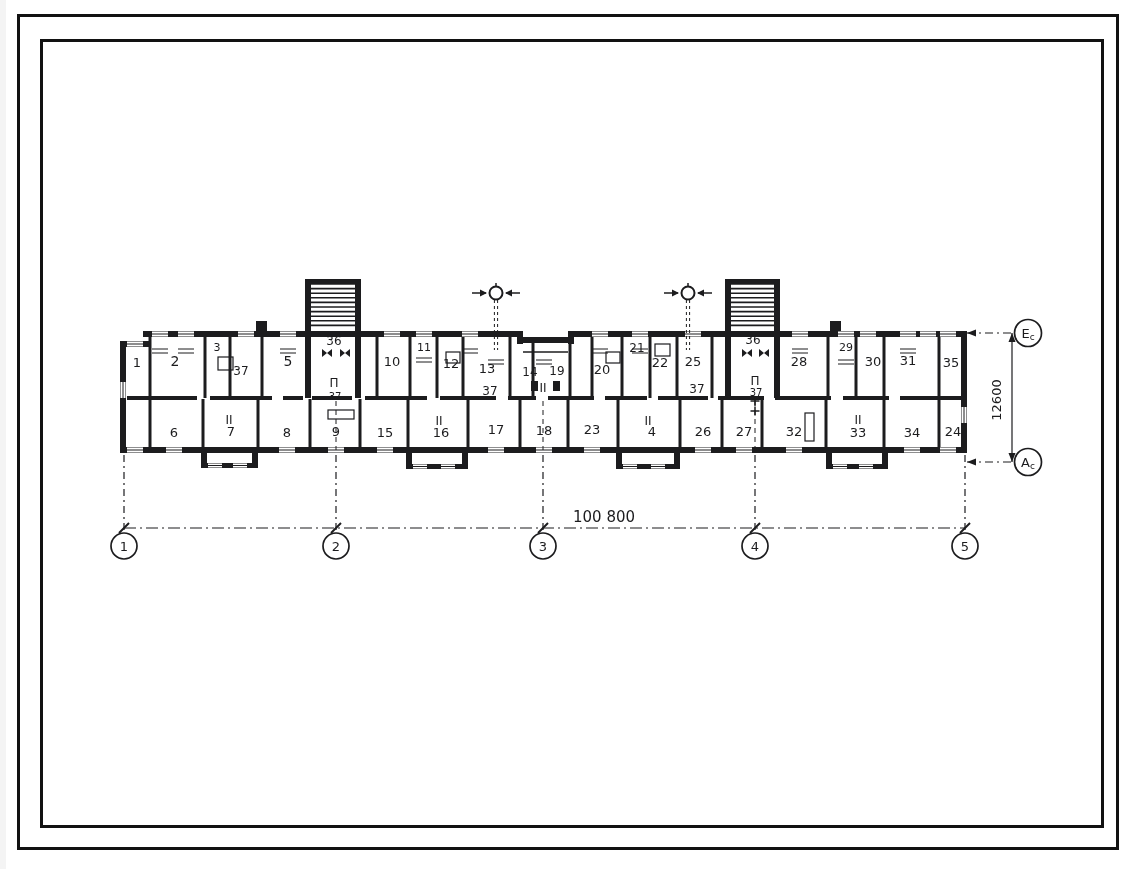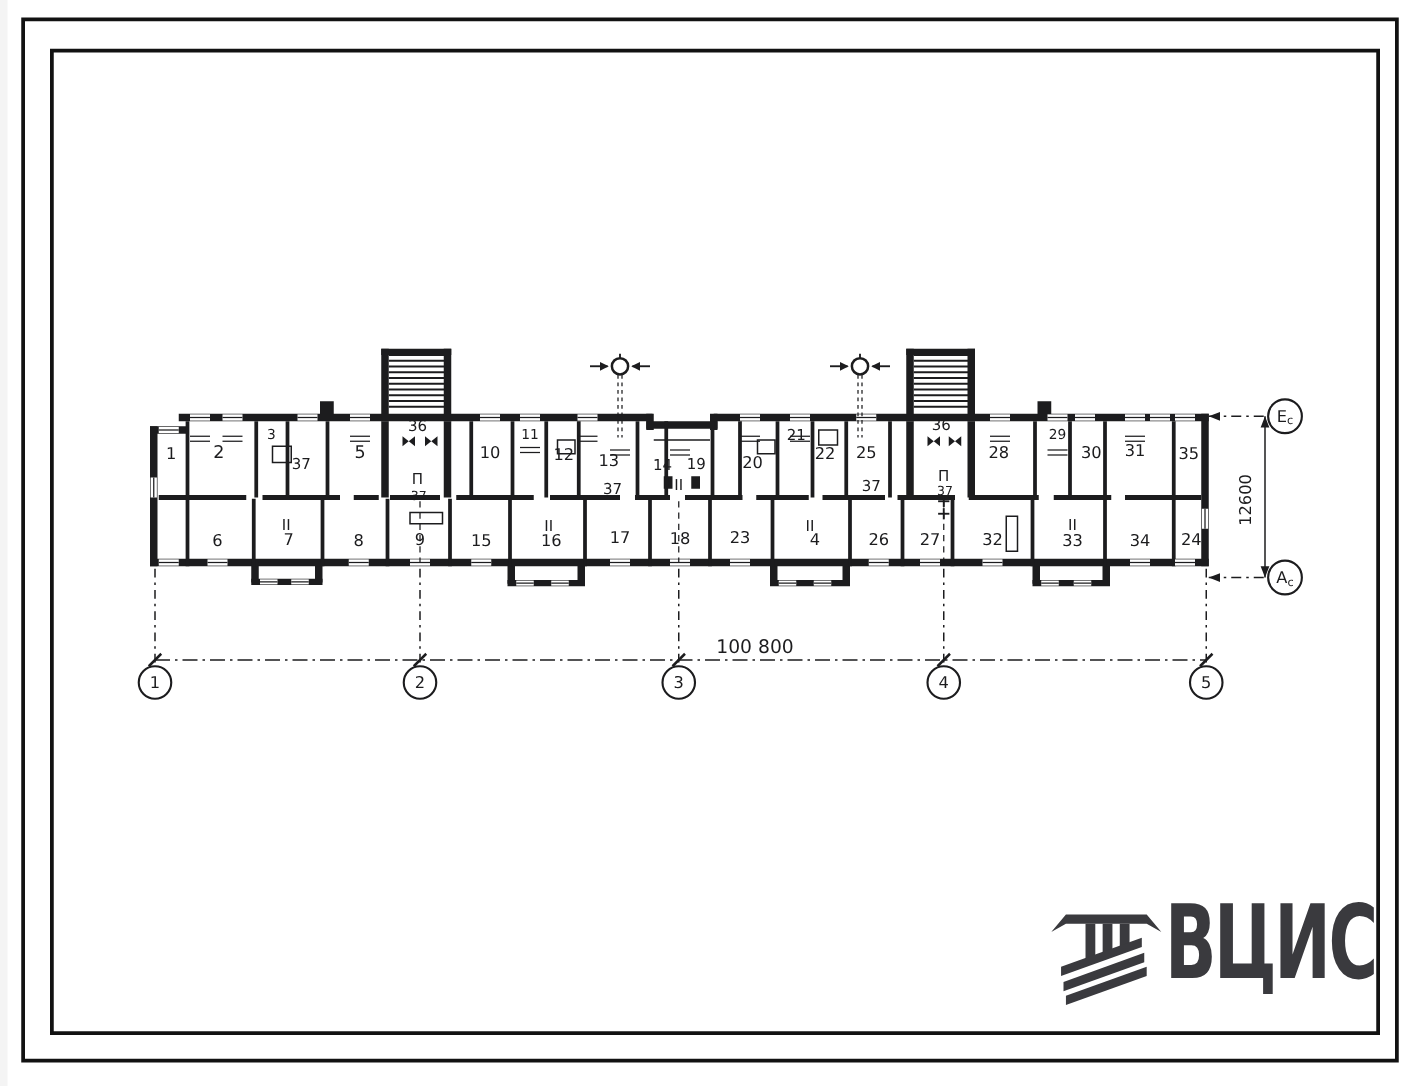--- a/index.html
+++ b/index.html
@@ -351,27 +351,13 @@
       <text x="439" y="425" font-size="12" fill="#1c1c1e" font-family="&quot;DejaVu Sans&quot;,sans-serif" text-anchor="middle">II</text>
       <text x="648" y="425" font-size="12" fill="#1c1c1e" font-family="&quot;DejaVu Sans&quot;,sans-serif" text-anchor="middle">II</text>
       <text x="858" y="424" font-size="12" fill="#1c1c1e" font-family="&quot;DejaVu Sans&quot;,sans-serif" text-anchor="middle">II</text>
       <text x="543" y="392" font-size="12" fill="#1c1c1e" font-family="&quot;DejaVu Sans&quot;,sans-serif" text-anchor="middle">II</text>
       <text x="334" y="387" font-size="12" fill="#1c1c1e" font-family="&quot;DejaVu Sans&quot;,sans-serif" text-anchor="middle">П</text>
       <text x="335" y="400" font-size="10" fill="#1c1c1e" font-family="&quot;DejaVu Sans&quot;,sans-serif" text-anchor="middle">37</text>
       <text x="755" y="385" font-size="12" fill="#1c1c1e" font-family="&quot;DejaVu Sans&quot;,sans-serif" text-anchor="middle">П</text>
       <text x="756" y="396" font-size="10" fill="#1c1c1e" font-family="&quot;DejaVu Sans&quot;,sans-serif" text-anchor="middle">37</text>
     </svg>
 
-  <div class="logo">
-    <svg class="logo-emblem" width="93" height="78" viewBox="0 0 95 84" preserveAspectRatio="none">
-      <g fill="#3a3a3e">
-        <path d="M0,20 L12,5 L78,5 L90,20 L78,13 L12,13 Z"></path>
-        <polygon points="28,13 36,13 36,44 28,47"></polygon>
-        <polygon points="42,13 50,13 50,39 42,42"></polygon>
-        <polygon points="56,13 64,13 64,34 56,37"></polygon>
-        <polygon points="8,50 74,25 74,33 8,58"></polygon>
-        <polygon points="10,63 76,38 76,46 10,71"></polygon>
-        <polygon points="12,75 78,50 78,58 12,83"></polygon>
-      </g>
-    </svg>
-    <div class="logo-text">ВЦИС</div>
-  </div>
 </div>
 
 </body></html>

